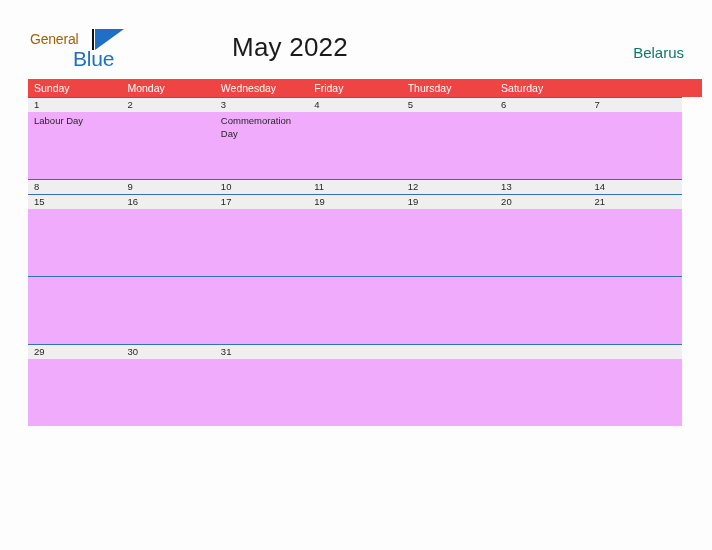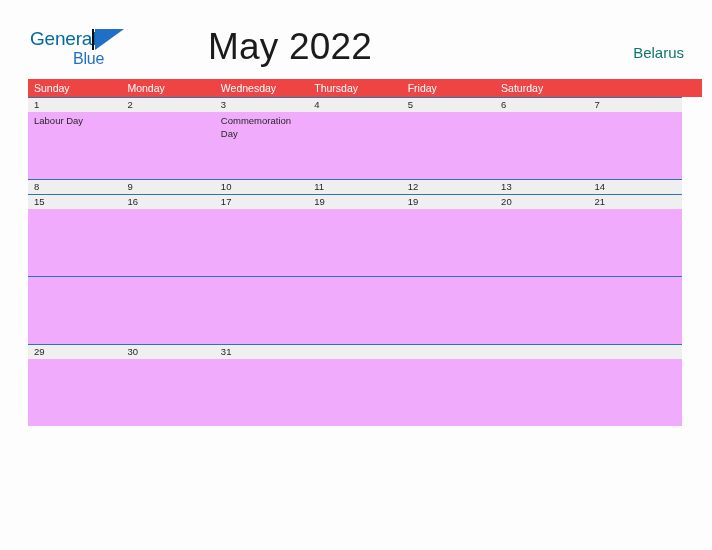--- a/index.html
+++ b/index.html
@@ -30,22 +30,22 @@
     position: absolute;
     left: 30px;
     top: 28px;
     width: 200px;
     height: 44px;
   }
   .brand-general {
     position: absolute;
     left: 0;
     top: 0;
-    font-size: 19px;
-    color: #0369a1;
+    font-size: 14px;
+    color: #a16207;
     letter-spacing: -0.2px;
     line-height: 22px;
     font-family: "Liberation Sans", sans-serif;
   }
   .brand-flag {
     position: absolute;
     left: 62px;
     top: 1px;
     width: 32px;
     height: 21px;
@@ -64,33 +64,33 @@
     top: 0;
     width: 0;
     height: 0;
     border-left: 29px solid #1f6fc4;
     border-bottom: 21px solid transparent;
   }
   .brand-blue {
     position: absolute;
     left: 43px;
     top: 20px;
-    font-size: 16px;
+    font-size: 21px;
     color: #1f6fc4;
     letter-spacing: -0.2px;
     line-height: 22px;
   }
 
   .cal-title {
     position: absolute;
     left: 0;
     top: 30px;
     width: 580px;
     text-align: center;
-    font-size: 37px;
+    font-size: 26px;
     color: #1b1b1b;
     line-height: 34px;
     font-weight: normal;
     letter-spacing: 0.2px;
   }
 
   .cal-country {
     position: absolute;
     right: 28px;
     top: 44px;
@@ -187,22 +187,22 @@
   <div class="cal-country">Belarus</div>
 
 </div>
 
 <div class="calendar">
 
   <div class="dow-row">
     <div class="dow-cell">Sunday</div>
     <div class="dow-cell">Monday</div>
     <div class="dow-cell">Wednesday</div>
+    <div class="dow-cell">Friday</div>
     <div class="dow-cell">Thursday</div>
-    <div class="dow-cell">Friday</div>
     <div class="dow-cell">Saturday</div>
   </div>
 
   <div class="week-row">
     <div class="num-band">
       <div class="num-cell">1</div>
       <div class="num-cell">2</div>
       <div class="num-cell">3</div>
       <div class="num-cell">4</div>
       <div class="num-cell">5</div>

